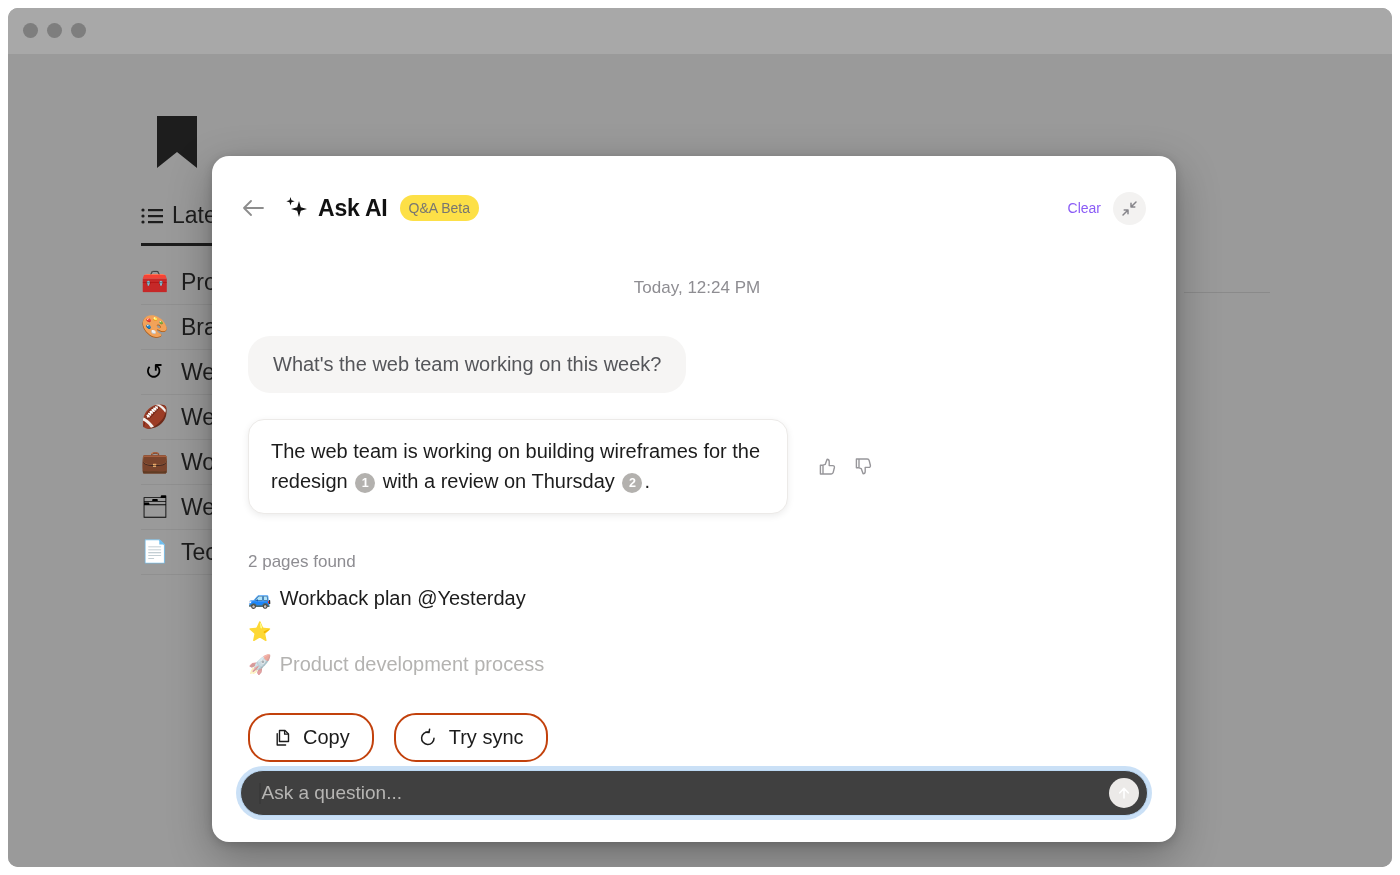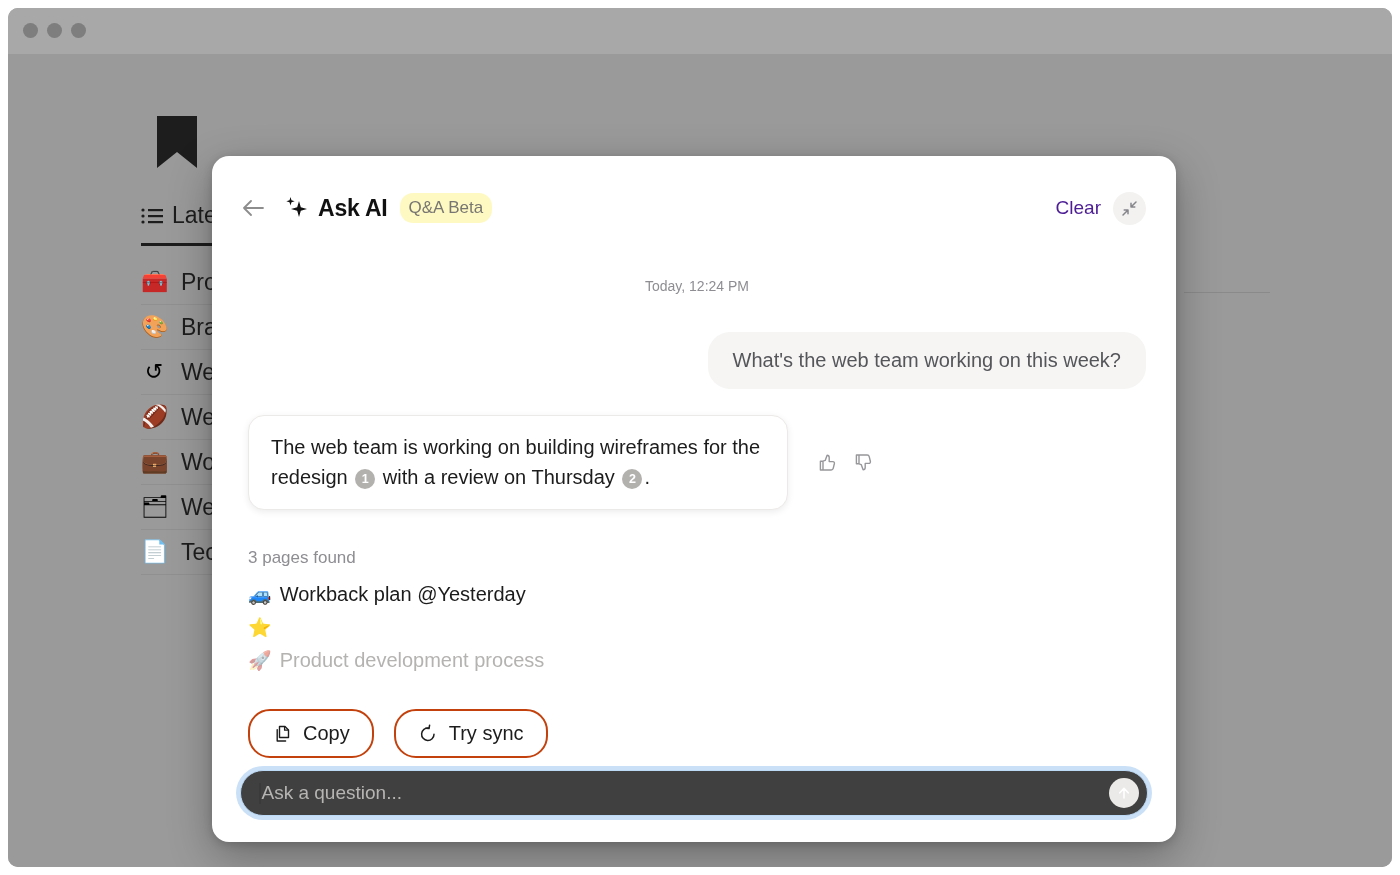--- a/index.html
+++ b/index.html
@@ -106,52 +106,52 @@
     flex: none;
   }
   #modal-title {
     margin-left: 9px;
     font-size: 23px; font-weight: 700; color: #111111;
     letter-spacing: -0.2px;
     white-space: nowrap;
   }
   #beta-badge {
     margin-left: 12px;
-    background: #fef9c3; color: #787671;
-    font-size: 17px; font-weight: 500;
+    background: #fde047; color: #787671;
+    font-size: 14px; font-weight: 500;
     padding: 5px 9px; border-radius: 13px;
     white-space: nowrap;
   }
   #header-right {
     margin-left: auto;
     display: flex; align-items: center; gap: 12px;
   }
   #clear-button {
-    font-size: 19px; color: #4c1d95; cursor: pointer;
+    font-size: 14px; color: #8b5cf6; cursor: pointer;
     white-space: nowrap;
   }
   #collapse-button {
     width: 33px; height: 33px; border-radius: 50%;
     background: #f3f2f1;
     display: flex; align-items: center; justify-content: center;
     cursor: pointer; flex: none;
   }
 
   
   #conversation {
     flex: 1 1 auto;
     padding: 46px 30px 0 36px;
     overflow: hidden;
   }
   #timestamp {
     text-align: center;
-    font-size: 14px; color: #8e8d92;
+    font-size: 17px; color: #8e8d92;
     margin-bottom: 38px;
   }
-  #user-row { display: flex; justify-content: flex-end; }
+  #user-row { display: flex; }
   #user-bubble {
     background: #f6f5f4;
     color: #55565a;
     font-size: 20px;
     padding: 15px 25px;
     border-radius: 22px;
     max-width: 520px;
     line-height: 1.35;
   }
   #assistant-row {
@@ -370,21 +370,21 @@
             </div>
             <div class="feedback-icon">
               <svg width="21" height="21" viewBox="0 0 21 21">
                 <path d="M6 11.8 V3 H14.2 C15.2 3 16 3.7 16.2 4.6 L17.4 9.5 C17.6 10.5 16.9 11.4 15.9 11.4 H12.2 V15.6 C12.2 16.8 11.3 17.8 10.1 17.8 L8.2 12.6 L6 11.8 Z M6 11.8 H3.4 V3 H6" stroke="#97969a" stroke-width="1.4" fill="none" stroke-linejoin="round" stroke-linecap="round"></path>
               </svg>
             </div>
           </div>
         </div>
 
         <div id="sources">
-          <div id="pages-found">3 pages found</div>
+          <div id="pages-found">2 pages found</div>
           <div class="source-item">
             <span class="src-emoji">🚙</span>
             <span>Workback plan @Yesterday</span>
           </div>
           <div class="source-item">
             <span class="src-emoji">⭐</span>
           </div>
           <div class="source-item dimmed">
             <span class="src-emoji">🚀</span>
             <span>Product development process</span>

